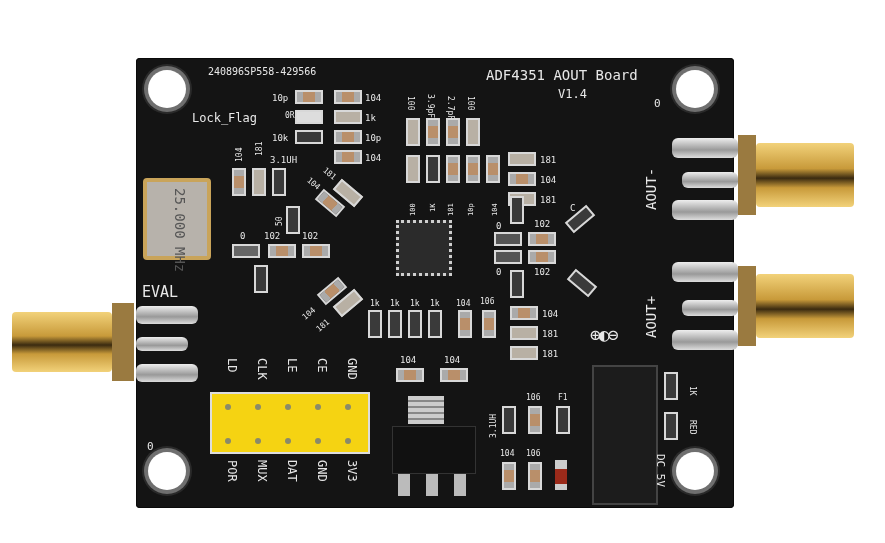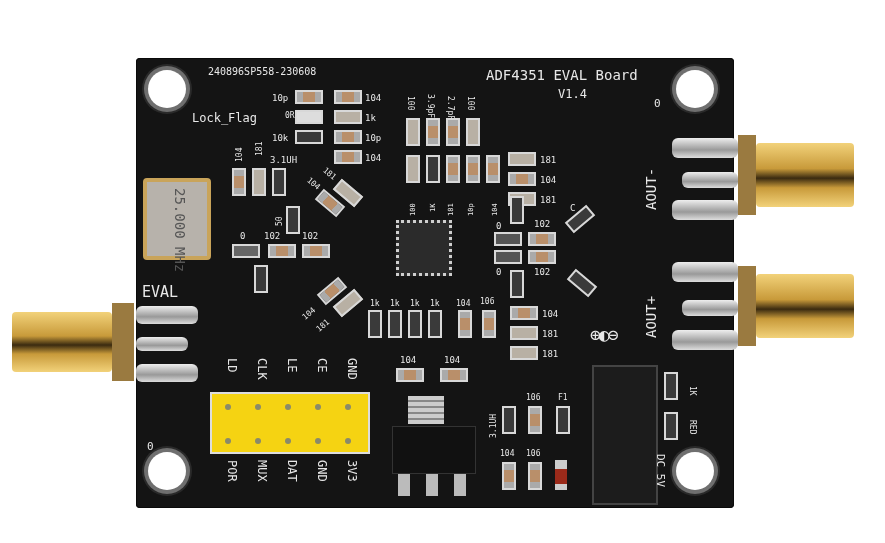--- a/index.html
+++ b/index.html
@@ -34,22 +34,22 @@
 </head>
 <body>
 
 <div class="abs board"></div>
 
 <div class="abs hole" style="left:148px;top:70px;"></div>
 <div class="abs hole" style="left:676px;top:70px;"></div>
 <div class="abs hole" style="left:148px;top:452px;"></div>
 <div class="abs hole" style="left:676px;top:452px;"></div>
 
-<div class="abs silk" style="left:208px;top:67px;font-size:10px;">240896SP558-230608</div>
-<div class="abs silk big" style="left:486px;top:68px;">ADF4351 EVAL Board</div>
+<div class="abs silk" style="left:208px;top:67px;font-size:10px;">240896SP558-429566</div>
+<div class="abs silk big" style="left:486px;top:68px;">ADF4351 AOUT Board</div>
 <div class="abs silk" style="left:558px;top:88px;font-size:12px;">V1.4</div>
 <div class="abs silk" style="left:654px;top:98px;">0</div>
 <div class="abs silk" style="left:192px;top:112px;font-size:12px;">Lock_Flag</div>
 
 <div class="abs silk" style="left:272px;top:94px;font-size:9px;">10p</div>
 <div class="abs smd h tan" style="left:295px;top:90px;"></div>
 <div class="abs silk" style="left:285px;top:112px;font-size:8px;">0R</div>
 <div class="abs smd h" style="left:295px;top:110px;background:#ddd;"></div>
 <div class="abs silk" style="left:272px;top:134px;font-size:9px;">10k</div>
 <div class="abs smd h dark" style="left:295px;top:130px;"></div>

